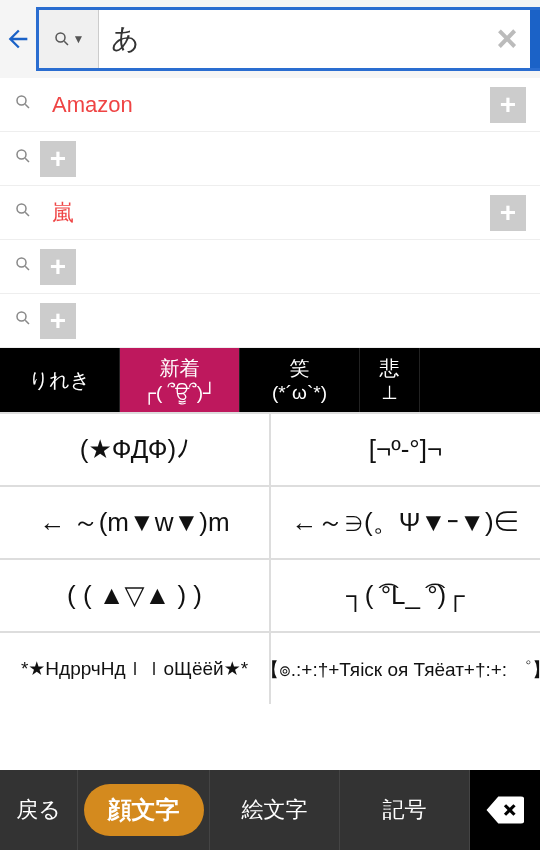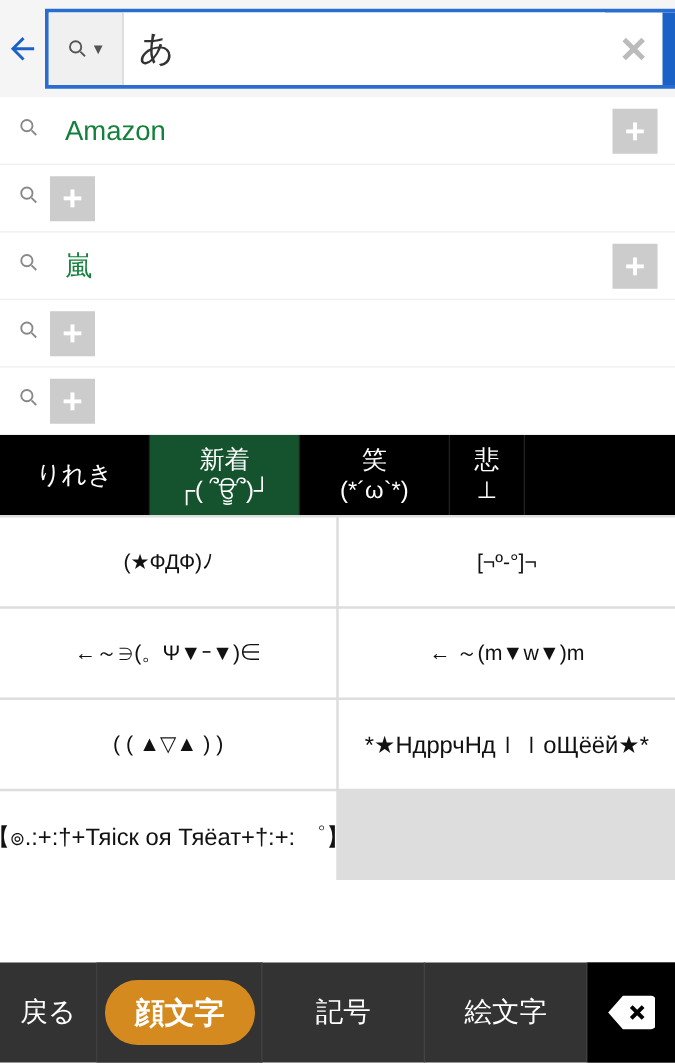--- a/index.html
+++ b/index.html
@@ -90,21 +90,21 @@
   }
   .sug-icon {
     width: 26px;
     color: #888;
     font-size: 18px;
   }
   .sug-icon svg { width: 18px; height: 18px; }
   .sug-text {
     flex: 1;
     padding-left: 12px;
-    color: #15803d;
+    color: #ef4444;
     font-size: 22px;
   }
   .sug-add {
     width: 36px;
     height: 36px;
     background: #ccc;
     color: #fff;
     display: flex;
     align-items: center;
     justify-content: center;
@@ -126,40 +126,40 @@
     display: flex;
     flex-direction: column;
     align-items: center;
     justify-content: center;
     font-size: 18px;
     border-right: 1px solid #222;
     line-height: 1.3;
     text-align: center;
   }
   .kao-tab.active {
-    background: #14532d;
+    background: #be185d;
   }
   .kao-tab .tline1 { font-weight: 500; font-size: 20px;}
   .kao-tab .tline2 { font-size: 19px; }
 
   
   .kao-grid {
     display: grid;
     grid-template-columns: 1fr 1fr;
     background: #ddd;
     gap: 2px;
     padding-top: 2px;
   }
   .kao-cell {
     background: #fff;
     height: 71px;
     display: flex;
     align-items: center;
     justify-content: center;
-    font-size: 17px;
+    font-size: 26px;
     color: #111;
     overflow: hidden;
     white-space: nowrap;
   }
   .kao-cell.tight { font-size: 19px; }
 
   
   .bottom-bar {
     position: absolute;
     bottom: 0;
@@ -289,34 +289,35 @@
   </div>
   <div class="kao-tab" style="width:60px">
     <div class="tline1">悲</div>
     <div class="tline2">⊥</div>
   </div>
 </div>
 
 <div class="kao-grid">
   <div class="kao-cell">(★ФДФ)ﾉ</div>
   <div class="kao-cell">[¬º-°]¬</div>
+  <div class="kao-cell">← ～(m▼w▼)m</div>
   <div class="kao-cell">←～∋(。Ψ▼ｰ▼)∈</div>
-  <div class="kao-cell">← ～(m▼w▼)m</div>
   <div class="kao-cell">(  ( ▲▽▲ )  )</div>
+  <div class="kao-cell">┐( ͡°L_ ͡°)┌</div>
   <div class="kao-cell tight">*★НдррчНдｌｌоЩёёй★*</div>
   <div class="kao-cell tight">【๏.:+:†+Тяіск оя Тяёат+†:+: ゜】</div>
 </div>
 
 <div class="bottom-bar">
   <div class="bot-btn" style="flex:0 0 78px">戻る</div>
   <div class="bot-btn pill-holder" style="flex:0 0 132px">
     <div class="pill">顔文字</div>
   </div>
+  <div class="bot-btn">絵文字</div>
   <div class="bot-btn">記号</div>
-  <div class="bot-btn">絵文字</div>
   <div class="bot-del">
     <svg viewBox="0 0 24 24">
       <path fill="#fff" d="M22 4H8L1 12l7 8h14a2 2 0 0 0 2-2V6a2 2 0 0 0-2-2z" stroke="#fff" stroke-width="1" fill-opacity="1"></path>
       <line x1="12" y1="9" x2="18" y2="15" stroke="#000" stroke-width="2"></line>
       <line x1="18" y1="9" x2="12" y2="15" stroke="#000" stroke-width="2"></line>
     </svg>
   </div>
 </div>
 
 </body></html>

